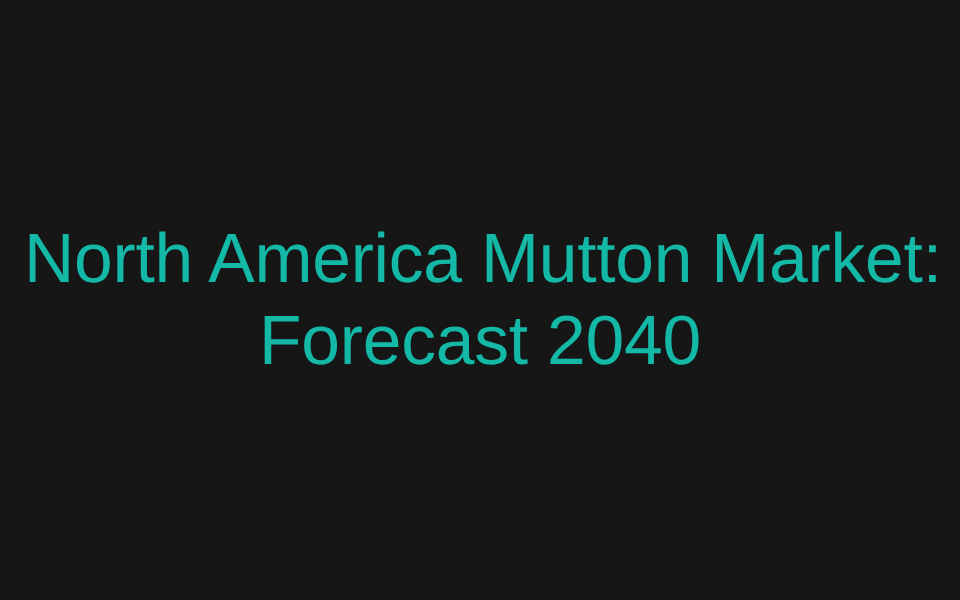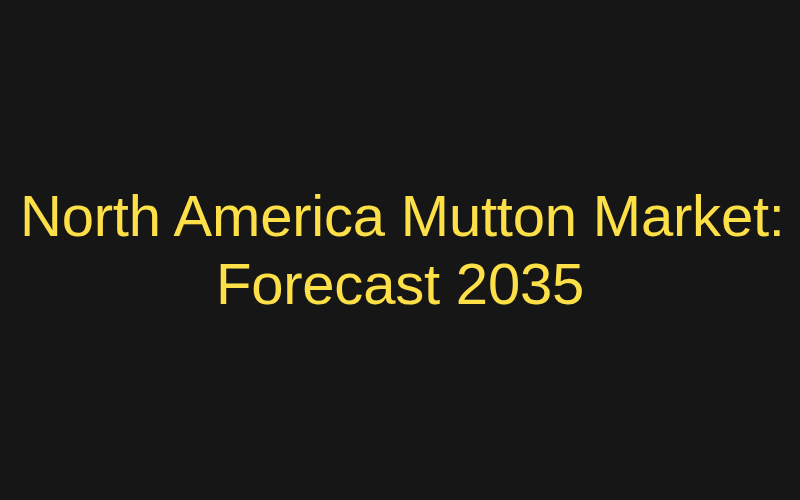--- a/index.html
+++ b/index.html
@@ -25,36 +25,36 @@
     display: flex;
     align-items: center;
     justify-content: center;
   }
 
   .title-block {
     width: 760px;
     margin: 16px;
     padding: 0;
     text-align: center;
-    color: #fde047;
+    color: #14b8a6;
     font-size: 58px;
     line-height: 68px;
     font-weight: 400;
     letter-spacing: -0.2px;
     -webkit-font-smoothing: antialiased;
   }
 
   .title-line {
     display: block;
     white-space: nowrap;
   }
 </style>
 </head>
 <body>
 
 <div class="placeholder-card">
 
   <h1 class="title-block">
     <span class="title-line">North America Mutton Market:</span>
-    <span class="title-line">Forecast 2035</span>
+    <span class="title-line">Forecast 2040</span>
   </h1>
 
 </div>
 
 </body></html>

